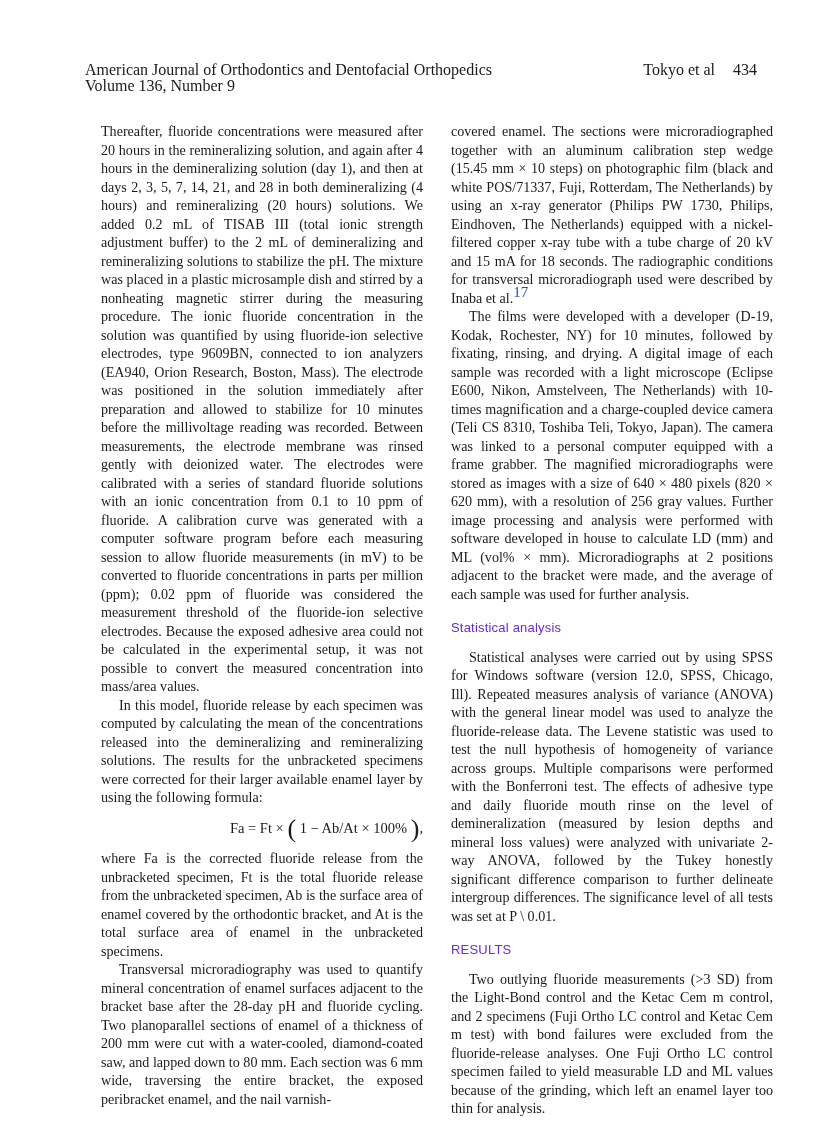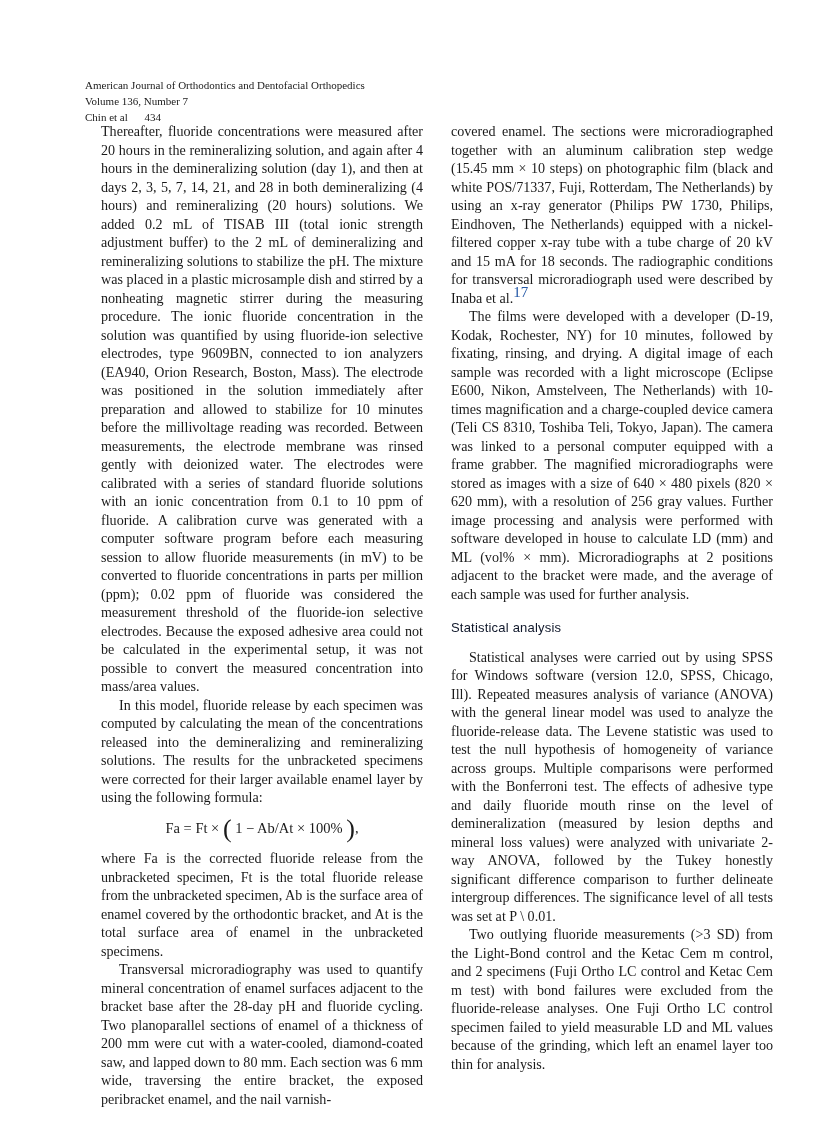--- a/index.html
+++ b/index.html
@@ -11,29 +11,28 @@
     position: relative;
     width: 838px;
     height: 1122px;
     background: #ffffff;
     font-family: "Liberation Serif", serif;
     color: #1a1a1a;
     overflow: hidden;
   }
   .page-header {
     position: absolute;
-    top: 77px;
+    top: 62px;
     left: 85px;
     width: 672px;
     display: flex;
     justify-content: space-between;
     align-items: flex-start;
-    font-size: 11px;
+    font-size: 16px;
     line-height: 16px;
-    flex-direction: column;
   }
   .header-left div { white-space: nowrap; }
   .header-right { white-space: nowrap; }
   .header-right .pageno { margin-left: 14px; }
   .content {
     position: absolute;
     top: 122px;
     left: 85px;
     width: 672px;
     display: flex;
@@ -45,34 +44,34 @@
     font-size: 14.1px;
     line-height: 18.5px;
     text-align: justify;
   }
   .col p {
     margin: 0;
     padding: 0;
   }
   .col p.indent { text-indent: 18px; }
   .formula {
-    text-align: center;
+    text-align: right;
     margin: 12px 0 12px 0;
     font-size: 14.5px;
   }
   .formula .bigparen {
     font-size: 26px;
     font-weight: 300;
     vertical-align: -4px;
     line-height: 0;
   }
   .section-heading {
     font-family: "Liberation Sans", sans-serif;
     font-size: 13px;
-    color: #0f172a;
+    color: #6d28d9;
     margin: 16px 0 10px 0;
     text-align: left;
     letter-spacing: 0.2px;
   }
   sup.ref {
     font-size: 15px;
     line-height: 0;
   }
   sup.ref a {
     color: #2156a5;
@@ -81,24 +80,24 @@
   }
 </style>
 </head>
 <body>
 
 <div class="page">
 
   <div class="page-header">
     <div class="header-left">
       <div>American Journal of Orthodontics and Dentofacial Orthopedics</div>
-      <div>Volume 136, Number 7</div>
+      <div>Volume 136, Number 9</div>
     </div>
     <div class="header-right">
-      <span>Chin et al</span>
+      <span>Tokyo et al</span>
       <span class="pageno">434</span>
     </div>
   </div>
 
   <div class="content">
 
     <div class="col">
       <p>Thereafter, fluoride concentrations were measured after 20 hours in the remineralizing solution, and again after 4 hours in the demineralizing solution (day 1), and then at days 2, 3, 5, 7, 14, 21, and 28 in both demineralizing (4 hours) and remineralizing (20 hours) solutions. We added 0.2 mL of TISAB III (total ionic strength adjustment buffer) to the 2 mL of demineralizing and remineralizing solutions to stabilize the pH. The mixture was placed in a plastic microsample dish and stirred by a nonheating magnetic stirrer during the measuring procedure. The ionic fluoride concentration in the solution was quantified by using fluoride-ion selective electrodes, type 9609BN, connected to ion analyzers (EA940, Orion Research, Boston, Mass). The electrode was positioned in the solution immediately after preparation and allowed to stabilize for 10 minutes before the millivoltage reading was recorded. Between measurements, the electrode membrane was rinsed gently with deionized water. The electrodes were calibrated with a series of standard fluoride solutions with an ionic concentration from 0.1 to 10 ppm of fluoride. A calibration curve was generated with a computer software program before each measuring session to allow fluoride measurements (in mV) to be converted to fluoride concentrations in parts per million (ppm); 0.02 ppm of fluoride was considered the measurement threshold of the fluoride-ion selective electrodes. Because the exposed adhesive area could not be calculated in the experimental setup, it was not possible to convert the measured concentration into mass/area values.</p>
       <p class="indent">In this model, fluoride release by each specimen was computed by calculating the mean of the concentrations released into the demineralizing and remineralizing solutions. The results for the unbracketed specimens were corrected for their larger available enamel layer by using the following formula:</p>
       <div class="formula">
@@ -109,18 +108,19 @@
       </div>
       <p>where Fa is the corrected fluoride release from the unbracketed specimen, Ft is the total fluoride release from the unbracketed specimen, Ab is the surface area of enamel covered by the orthodontic bracket, and At is the total surface area of enamel in the unbracketed specimens.</p>
       <p class="indent">Transversal microradiography was used to quantify mineral concentration of enamel surfaces adjacent to the bracket base after the 28-day pH and fluoride cycling. Two planoparallel sections of enamel of a thickness of 200 mm were cut with a water-cooled, diamond-coated saw, and lapped down to 80 mm. Each section was 6 mm wide, traversing the entire bracket, the exposed peribracket enamel, and the nail varnish-</p>
     </div>
 
     <div class="col">
       <p><span>covered enamel. The sections were microradiographed together with an aluminum calibration step wedge (15.45 mm × 10 steps) on photographic film (black and white POS/71337, Fuji, Rotterdam, The Netherlands) by using an x-ray generator (Philips PW 1730, Philips, Eindhoven, The Netherlands) equipped with a nickel-filtered copper x-ray tube with a tube charge of 20 kV and 15 mA for 18 seconds. The radiographic conditions for transversal microradiograph used were described by Inaba et al.</span><sup class="ref"><a>17</a></sup></p>
       <p class="indent">The films were developed with a developer (D-19, Kodak, Rochester, NY) for 10 minutes, followed by fixating, rinsing, and drying. A digital image of each sample was recorded with a light microscope (Eclipse E600, Nikon, Amstelveen, The Netherlands) with 10-times magnification and a charge-coupled device camera (Teli CS 8310, Toshiba Teli, Tokyo, Japan). The camera was linked to a personal computer equipped with a frame grabber. The magnified microradiographs were stored as images with a size of 640 × 480 pixels (820 × 620 mm), with a resolution of 256 gray values. Further image processing and analysis were performed with software developed in house to calculate LD (mm) and ML (vol% × mm). Microradiographs at 2 positions adjacent to the bracket were made, and the average of each sample was used for further analysis.</p>
       <div class="section-heading">Statistical analysis</div>
       <p class="indent">Statistical analyses were carried out by using SPSS for Windows software (version 12.0, SPSS, Chicago, Ill). Repeated measures analysis of variance (ANOVA) with the general linear model was used to analyze the fluoride-release data. The Levene statistic was used to test the null hypothesis of homogeneity of variance across groups. Multiple comparisons were performed with the Bonferroni test. The effects of adhesive type and daily fluoride mouth rinse on the level of demineralization (measured by lesion depths and mineral loss values) were analyzed with univariate 2-way ANOVA, followed by the Tukey honestly significant difference comparison to further delineate intergroup differences. The significance level of all tests was set at P \ 0.01.</p>
+      <div class="section-heading">RESULTS</div>
       <p class="indent">Two outlying fluoride measurements (&gt;3 SD) from the Light-Bond control and the Ketac Cem m control, and 2 specimens (Fuji Ortho LC control and Ketac Cem m test) with bond failures were excluded from the fluoride-release analyses. One Fuji Ortho LC control specimen failed to yield measurable LD and ML values because of the grinding, which left an enamel layer too thin for analysis.</p>
     </div>
 
   </div>
 
 </div>
 
 </body></html>

